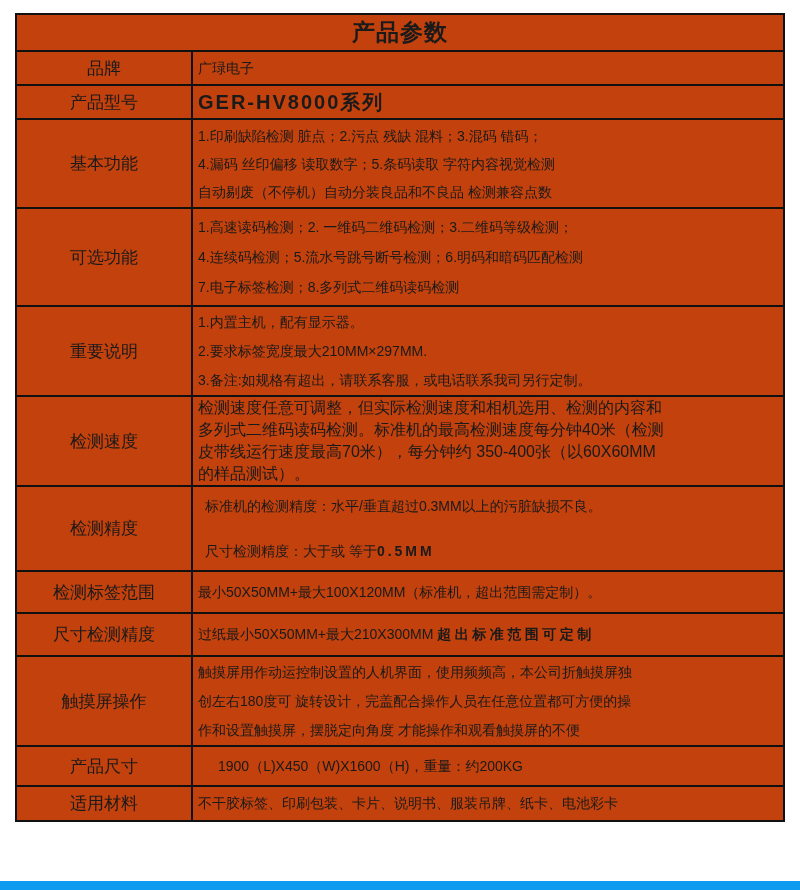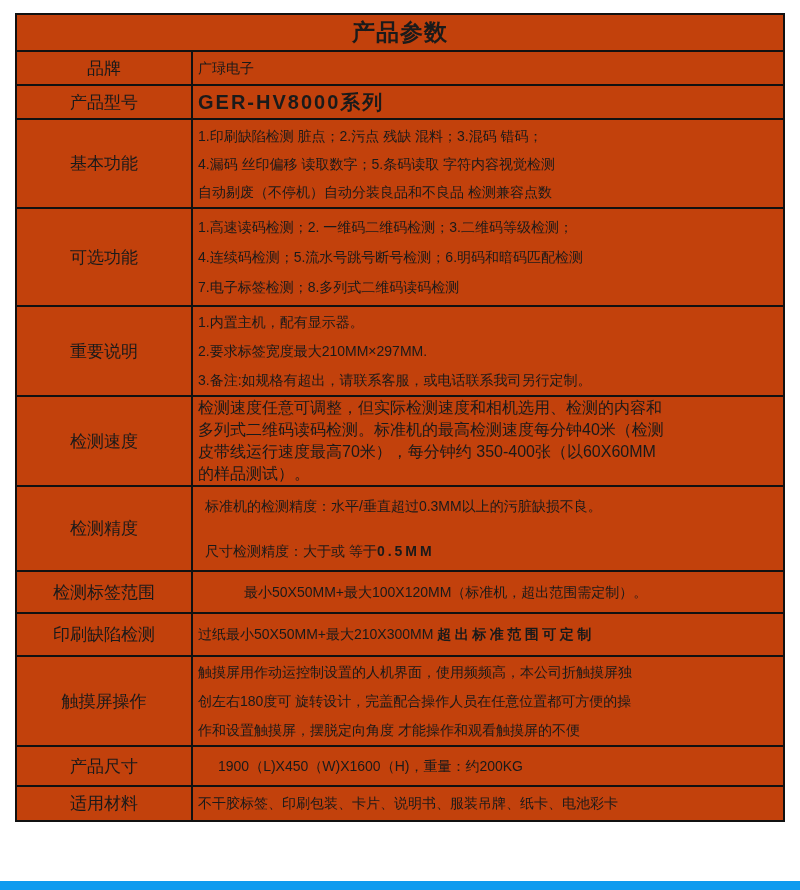--- a/index.html
+++ b/index.html
@@ -56,21 +56,21 @@
   .row:nth-child(3) .value-cell{line-height:28px;}
   .row:nth-child(4){height:96px;}
   .row:nth-child(4) .value-cell{line-height:30px;}
   .row:nth-child(5){height:88px;}
   .row:nth-child(5) .value-cell{line-height:29px;}
   .row:nth-child(6){height:88px;}
   .row:nth-child(6) .value-cell{line-height:22px;font-size:16px;}
   .row:nth-child(7){height:83px;}
   .row:nth-child(7) .value-cell{line-height:34px;padding-left:12px;justify-content:space-between;}
   .row:nth-child(7) .value-cell b{letter-spacing:3px;}
-  .row:nth-child(8){height:40px;gap:46px;}
+  .row:nth-child(8){height:40px;}
   .row:nth-child(9){height:41px;}
   .row:nth-child(9) .value-cell b{letter-spacing:3.5px;}
   .row:nth-child(10){height:88px;}
   .row:nth-child(10) .value-cell{line-height:29px;}
   .row:nth-child(11){height:38px;gap:20px;}
   .row:nth-child(12){height:33px;}
 
   .accent-bar{
     position:absolute;
     left:0;bottom:0;
@@ -135,21 +135,21 @@
           <div class="line"><span>尺寸检测精度：大于或 等于</span><b>0.5MM</b></div>
         </div>
       </div>
       <div class="row">
         <div class="label-cell">检测标签范围</div>
         <div class="value-cell">
           <div class="line"><span>最小50X50MM+最大100X120MM（标准机，超出范围需定制）。</span></div>
         </div>
       </div>
       <div class="row">
-        <div class="label-cell">印刷缺陷检测</div>
+        <div class="label-cell">尺寸检测精度</div>
         <div class="value-cell">
           <div class="line"><span>过纸最小50X50MM+最大210X300MM </span><b>超出标准范围可定制</b></div>
         </div>
       </div>
       <div class="row">
         <div class="label-cell">触摸屏操作</div>
         <div class="value-cell">
           <div class="line"><span>触摸屏用作动运控制设置的人机界面，使用频频高，本公司折触摸屏独</span></div>
           <div class="line"><span>创左右180度可 旋转设计，完盖配合操作人员在任意位置都可方便的操</span></div>
           <div class="line"><span>作和设置触摸屏，摆脱定向角度 才能操作和观看触摸屏的不便</span></div>

